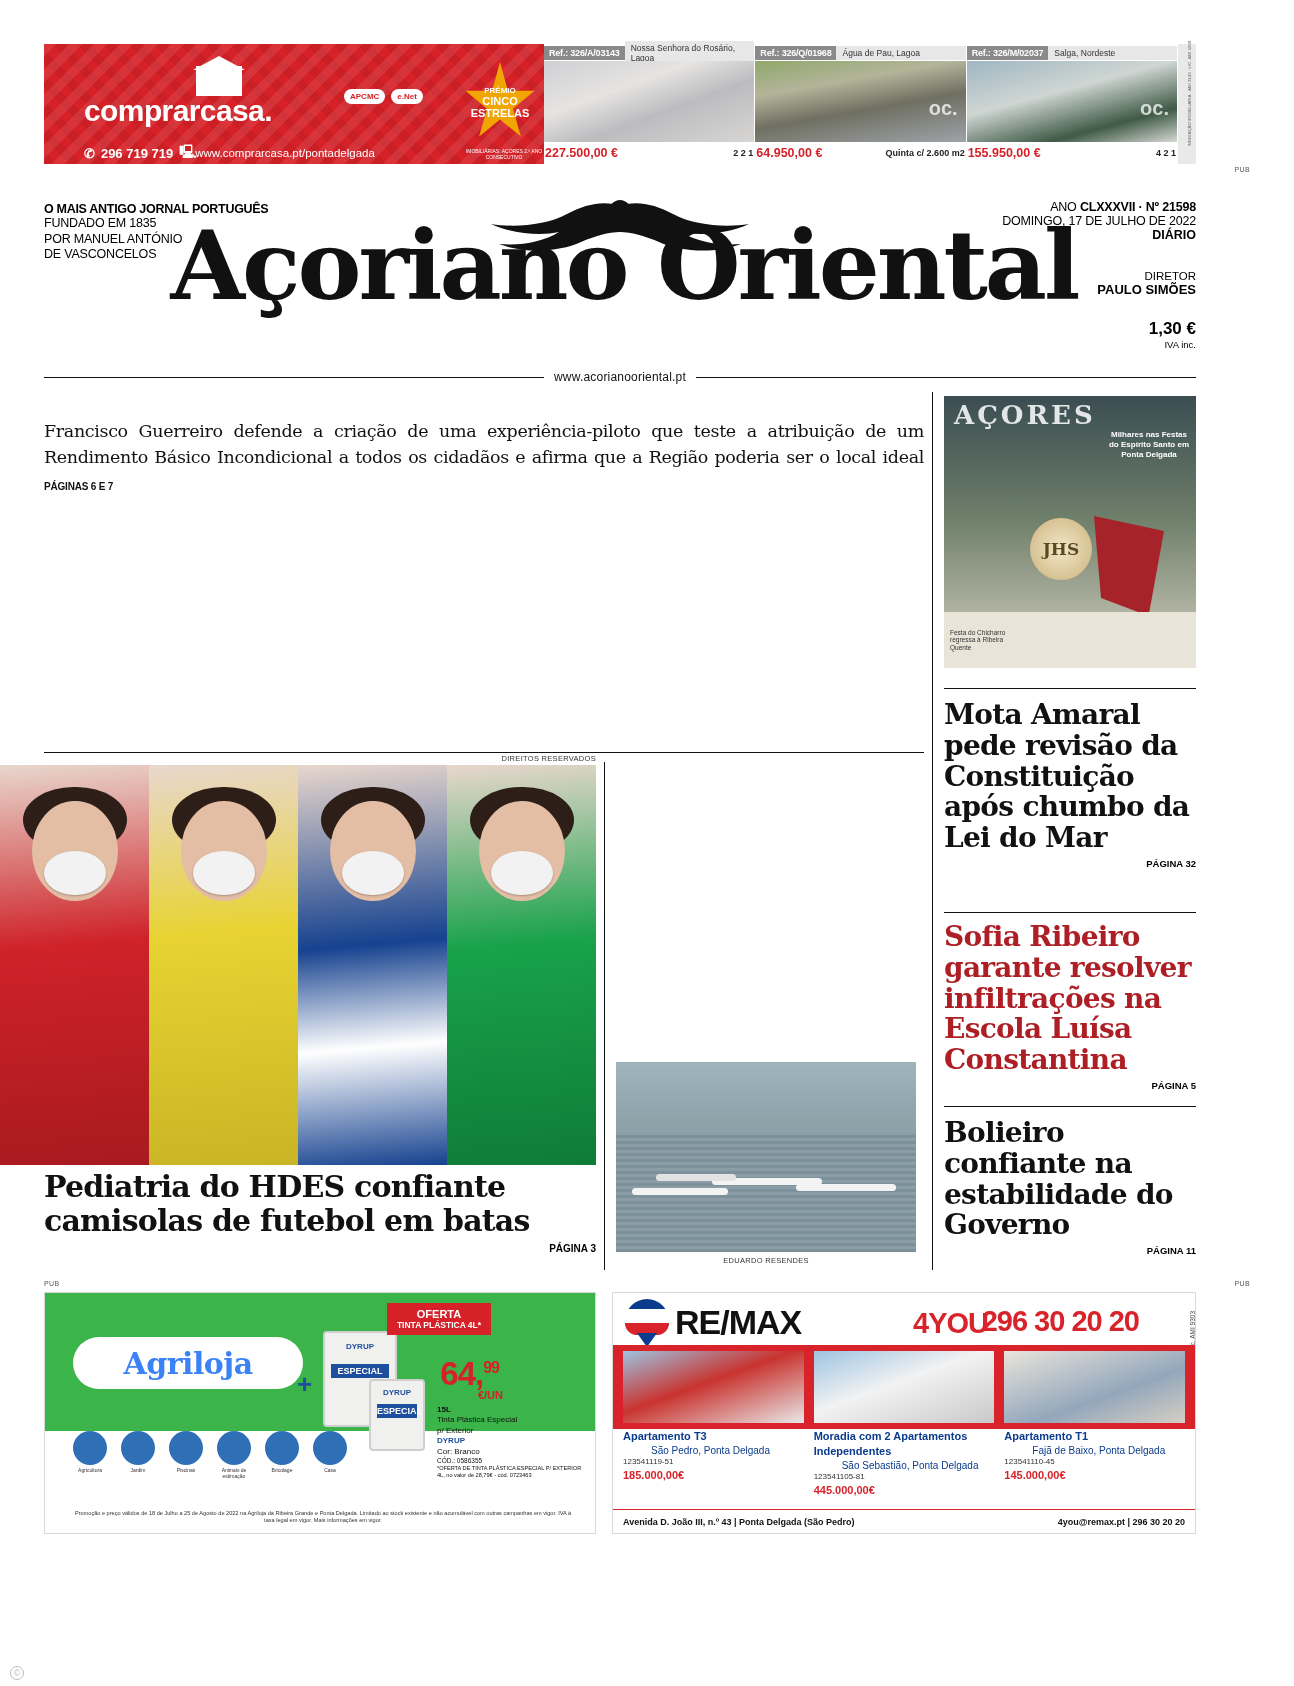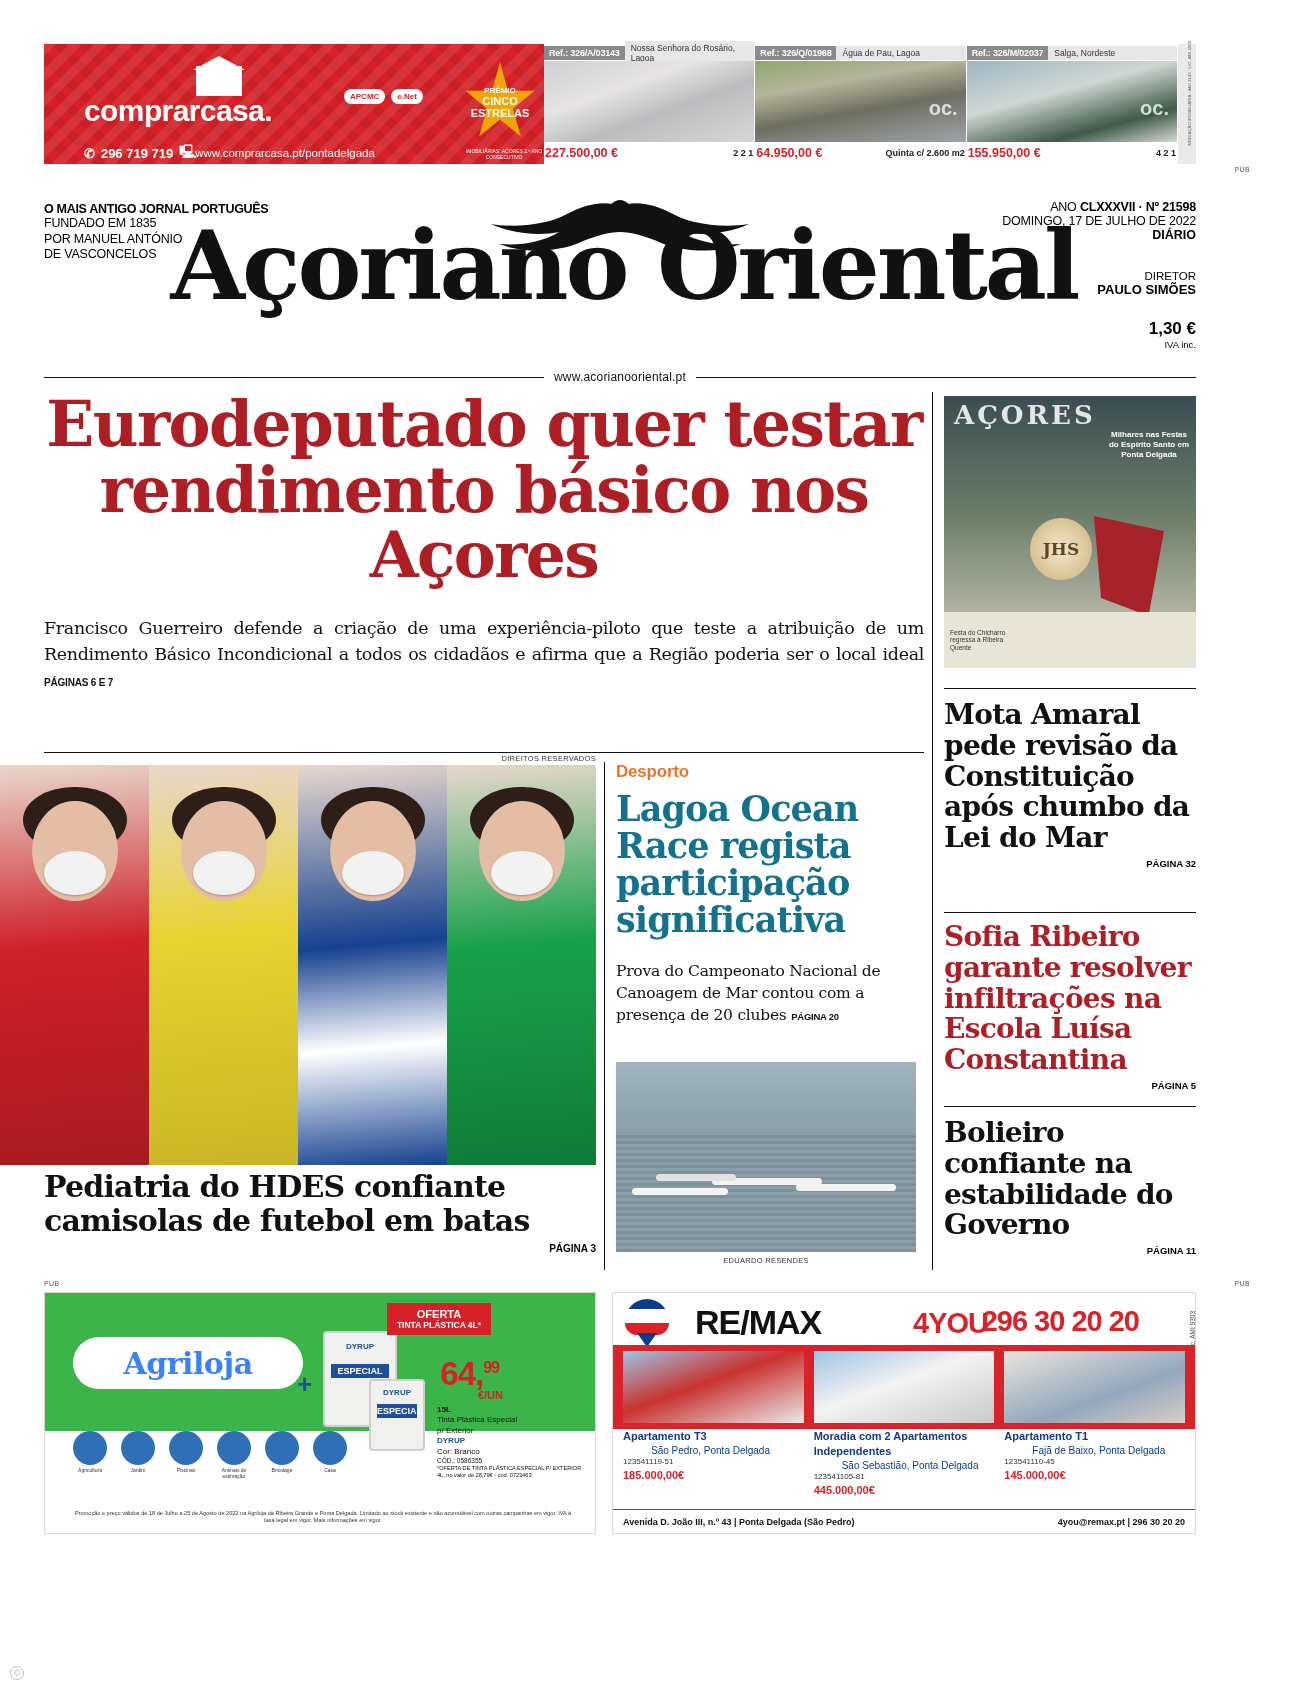--- a/index.html
+++ b/index.html
@@ -188,21 +188,21 @@
   .remax { position:absolute; left:612px; top:1292px; width:584px; height:242px; background:#fff;
      border:1px solid #d8d8d8; overflow:hidden; }
   .rm-top { position:absolute; left:0; top:0; width:100%; height:52px; background:#fff; }
   .rm-balloon { position:absolute; left:12px; top:6px; width:44px; height:52px; }
   .rm-balloon .bl { position:absolute; left:0; top:0; width:44px; height:36px; background:#0b3b8c;
      border-radius:22px 22px 14px 14px; }
   .rm-balloon .bl:after { content:""; position:absolute; left:0; top:10px; width:44px; height:14px; background:#fff; }
   .rm-balloon .bl:before { content:""; position:absolute; left:0; top:24px; width:44px; height:12px; background:#d8232a; border-radius:0 0 12px 12px; }
   .rm-balloon .tri { position:absolute; left:12px; top:34px; width:0; height:0;
      border-left:10px solid transparent; border-right:10px solid transparent; border-top:14px solid #0b3b8c; }
-  .rm-word { position:absolute; left:82px; top:10px; font-size:34px; font-weight:700; letter-spacing:-1px; color:#111; }
+  .rm-word { position:absolute; left:62px; top:10px; font-size:34px; font-weight:700; letter-spacing:-1px; color:#111; }
   .rm-4you { position:absolute; left:300px; top:14px; font-size:29px; font-weight:700; color:#d8232a; letter-spacing:-1px; }
   .rm-phone { position:absolute; right:56px; top:12px; font-size:29px; font-weight:700; color:#d8232a; letter-spacing:-1px; }
   .rm-lic { position:absolute; right:6px; top:18px; font-size:6.5px; color:#444; transform:rotate(-90deg); transform-origin:right top; }
   .rm-redbar { position:absolute; left:0; top:52px; width:100%; height:84px; background:#d8232a; }
   .rm-cards { position:absolute; left:10px; top:58px; right:10px; display:flex; gap:10px; }
   .rm-card { flex:1; }
   .rm-img { height:72px; overflow:hidden; background:#b9c9d6; position:relative; }
   .rm-i1 { background:linear-gradient(160deg,#9ec4e2 0%,#c9332f 45%,#e8e8e8 100%); }
   .rm-i2 { background:linear-gradient(160deg,#9ec4e2 0%,#f2f2f2 45%,#c9c9c9 100%); }
   .rm-i3 { background:linear-gradient(160deg,#e9e4dc 0%,#93a7bb 60%,#d6cfc4 100%); }
@@ -323,21 +323,20 @@
     </div>
   </div>
 
   <div class="mh-rule-wrap">
     <div class="ln"></div>
     <div class="mh-url">www.acorianooriental.pt</div>
     <div class="ln"></div>
   </div>
 
   <div class="lead">
-    <h1>Eurodeputado quer testar rendimento básico nos Açores</h1>
     <div class="stand">
       <span>Francisco Guerreiro defende a criação de uma experiência-piloto que teste a atribuição de um Rendimento Básico Incondicional a todos os cidadãos e afirma que a Região poderia ser o local ideal</span>
       <span class="pgref">PÁGINAS 6 E 7</span>
     </div>
   </div>
   <div class="hr-lead"></div>
   <div class="dirreitos">DIREITOS RESERVADOS</div>
 
   <div class="mainphoto">
     <div class="mp-top"></div>
@@ -361,28 +360,20 @@
           <div class="hair"></div>
           <div class="head"></div>
           <div class="mask"></div>
         </div>
     </div>
   </div>
   <div class="mp-head">Pediatria do HDES confiante camisolas de futebol em batas</div>
   <div class="mp-pg">PÁGINA 3</div>
 
   <div class="vdiv1"></div>
-  <div class="sport">
-    <div class="kicker">Desporto</div>
-    <h2>Lagoa Ocean Race regista participação significativa</h2>
-    <div class="dek">
-      <span>Prova do Campeonato Nacional de Canoagem de Mar contou com a presença de 20 clubes</span>
-      <span class="pg">PÁGINA 20</span>
-    </div>
-  </div>
   <div class="sportphoto">
     <div class="sea"></div>
     <div class="kayak" style="left:16px; top:126px; width:96px;"></div>
     <div class="kayak" style="left:96px; top:116px; width:110px;"></div>
     <div class="kayak" style="left:180px; top:122px; width:100px;"></div>
     <div class="kayak" style="left:40px; top:112px; width:80px; background:#e2e2e2;"></div>
   </div>
   <div class="sportcred">EDUARDO RESENDES</div>
 
   <div class="vdiv2"></div>

